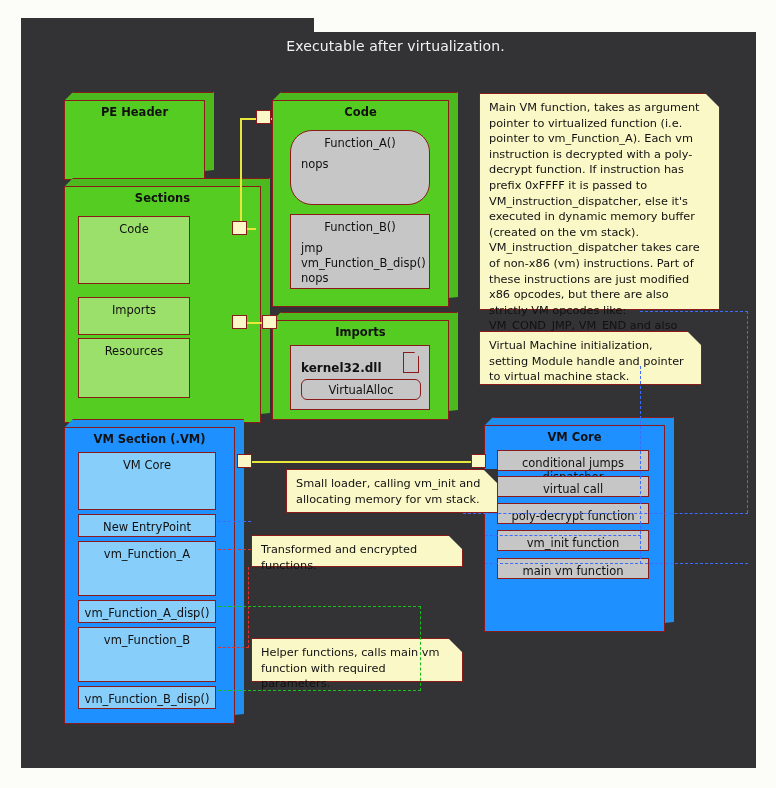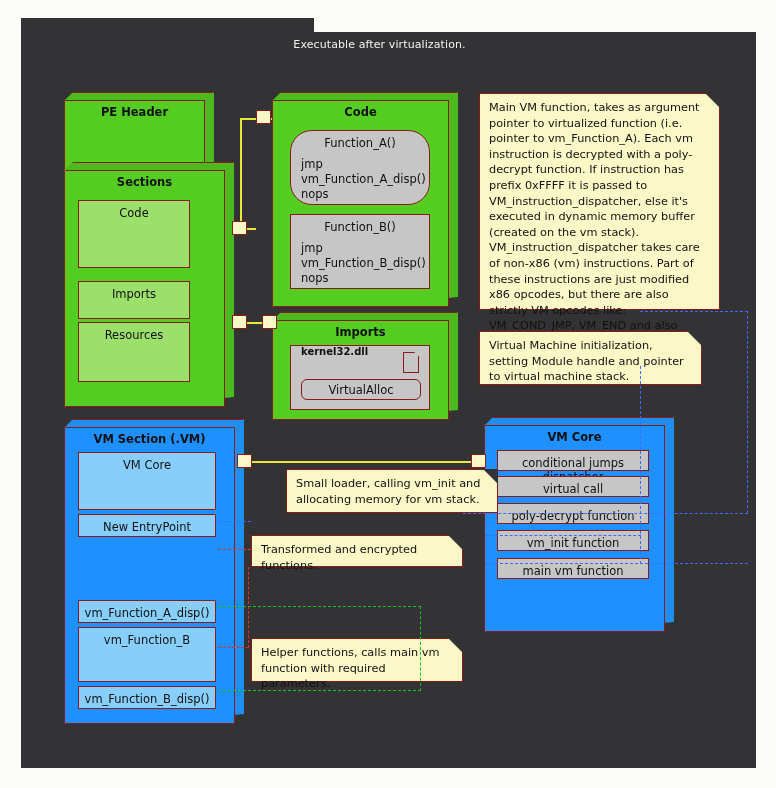--- a/index.html
+++ b/index.html
@@ -2,22 +2,22 @@
 <html><head>
 <meta charset="utf-8">
 <style>
   html,body{margin:0;padding:0;background:#fcfcf8;}
   body{font-family:"DejaVu Sans","Liberation Sans",sans-serif;}
   #root{position:relative;width:776px;height:788px;overflow:hidden;background:#fcfcf8;}
 
   
   .tab-strip{position:absolute;left:21px;top:18px;width:293px;height:15px;background:#333336;}
   .panel{position:absolute;left:21px;top:32px;width:735px;height:736px;background:#333336;}
-  .panel-title{position:absolute;left:12px;top:38px;width:735px;text-align:center;
-    color:#f2f2f2;font-size:11px;letter-spacing:.1px;}
+  .panel-title{position:absolute;left:28px;top:38px;width:735px;text-align:center;
+    color:#f2f2f2;font-size:14px;letter-spacing:.1px;}
 
   
   .box3d{position:absolute;}
   .box3d .face{position:absolute;left:0;top:8px;right:9px;bottom:0;
     border:1.5px solid #8B1A1A;box-sizing:border-box;}
   .box3d .top{position:absolute;left:0;top:0;height:9px;right:0;}
   .box3d .side{position:absolute;right:0;top:0;width:10px;bottom:9px;}
   .box3d .lbl{position:absolute;left:0;right:9px;top:13px;text-align:center;
     font-size:11.5px;font-weight:bold;color:#111;}
 
@@ -77,70 +77,70 @@
   <div class="panel"></div>
   <div class="panel-title">Executable after virtualization.</div>
 
   <div class="box3d" style="left:64px;top:92px;width:150px;height:88px;">
     <div class="top top-g"></div>
     <div class="side side-g"></div>
     <div class="face face-green"></div>
     <div class="lbl">PE Header</div>
   </div>
 
-  <div class="box3d" style="left:64px;top:162px;width:170px;height:245px;">
+  <div class="box3d" style="left:64px;top:178px;width:158px;height:245px;padding-left:48px;">
     <div class="top top-g"></div>
     <div class="side side-g"></div>
     <div class="face face-green"></div>
     <div class="lbl">Sections</div>
     <div class="inner inner-lightgreen" style="left:14px;top:38px;width:112px;height:68px;">Code</div>
     <div class="inner inner-lightgreen" style="left:14px;top:119px;width:112px;height:38px;">Imports</div>
     <div class="inner inner-lightgreen" style="left:14px;top:160px;width:112px;height:60px;">Resources</div>
   </div>
 
   <div class="box3d" style="left:272px;top:92px;width:186px;height:215px;">
     <div class="top top-g"></div>
     <div class="side side-g"></div>
     <div class="face face-green"></div>
     <div class="lbl">Code</div>
     <div class="inner inner-gray" style="left:18px;top:38px;width:140px;height:75px;border-radius:22px;">
       <div>Function_A()</div>
       <div class="code-body">
-        <div>jmp  vm_Function_A_disp()</div>
         <div>nops</div>
       </div>
     </div>
     <div class="inner inner-gray" style="left:18px;top:122px;width:140px;height:75px;">
       <div>Function_B()</div>
       <div class="code-body">
         <div>jmp vm_Function_B_disp()</div>
         <div>nops</div>
       </div>
     </div>
   </div>
 
   <div class="box3d" style="left:272px;top:312px;width:186px;height:108px;">
     <div class="top top-g"></div>
     <div class="side side-g"></div>
     <div class="face face-green"></div>
     <div class="lbl">Imports</div>
     <div class="inner inner-gray" style="left:18px;top:33px;width:140px;height:65px;text-align:left;padding:0;">
-      <div style="position:absolute;left:10px;top:0;font-size:10px;font-weight:bold;">kernel32.dll</div>
+      <div style="position:absolute;left:10px;top:15px;font-size:12px;font-weight:bold;">kernel32.dll</div>
       <div class="doc-icon" style="right:10px;top:6px;"></div>
       <div class="inner inner-gray" style="left:10px;top:33px;width:120px;height:21px;text-align:center;padding-top:3px;border-radius:6px;">VirtualAlloc</div>
     </div>
   </div>
 
   <div class="box3d" style="left:64px;top:419px;width:180px;height:305px;">
     <div class="top top-b"></div>
     <div class="side side-b"></div>
     <div class="face face-blue"></div>
     <div class="lbl">VM Section (.VM)</div>
     <div class="inner inner-lightblue" style="left:14px;top:33px;width:138px;height:58px;">VM Core</div>
     <div class="inner inner-lightblue" style="left:14px;top:95px;width:138px;height:23px;">New EntryPoint</div>
+    <div class="inner inner-lightblue" style="left:14px;top:122px;width:138px;height:55px;">vm_Function_A</div>
     <div class="inner inner-lightblue" style="left:14px;top:181px;width:138px;height:23px;">vm_Function_A_disp()</div>
     <div class="inner inner-lightblue" style="left:14px;top:208px;width:138px;height:55px;">vm_Function_B</div>
     <div class="inner inner-lightblue" style="left:14px;top:267px;width:138px;height:23px;">vm_Function_B_disp()</div>
   </div>
 
   <div class="box3d" style="left:484px;top:417px;width:190px;height:215px;">
     <div class="top top-b"></div>
     <div class="side side-b"></div>
     <div class="face face-blue"></div>
     <div class="lbl">VM Core</div>

